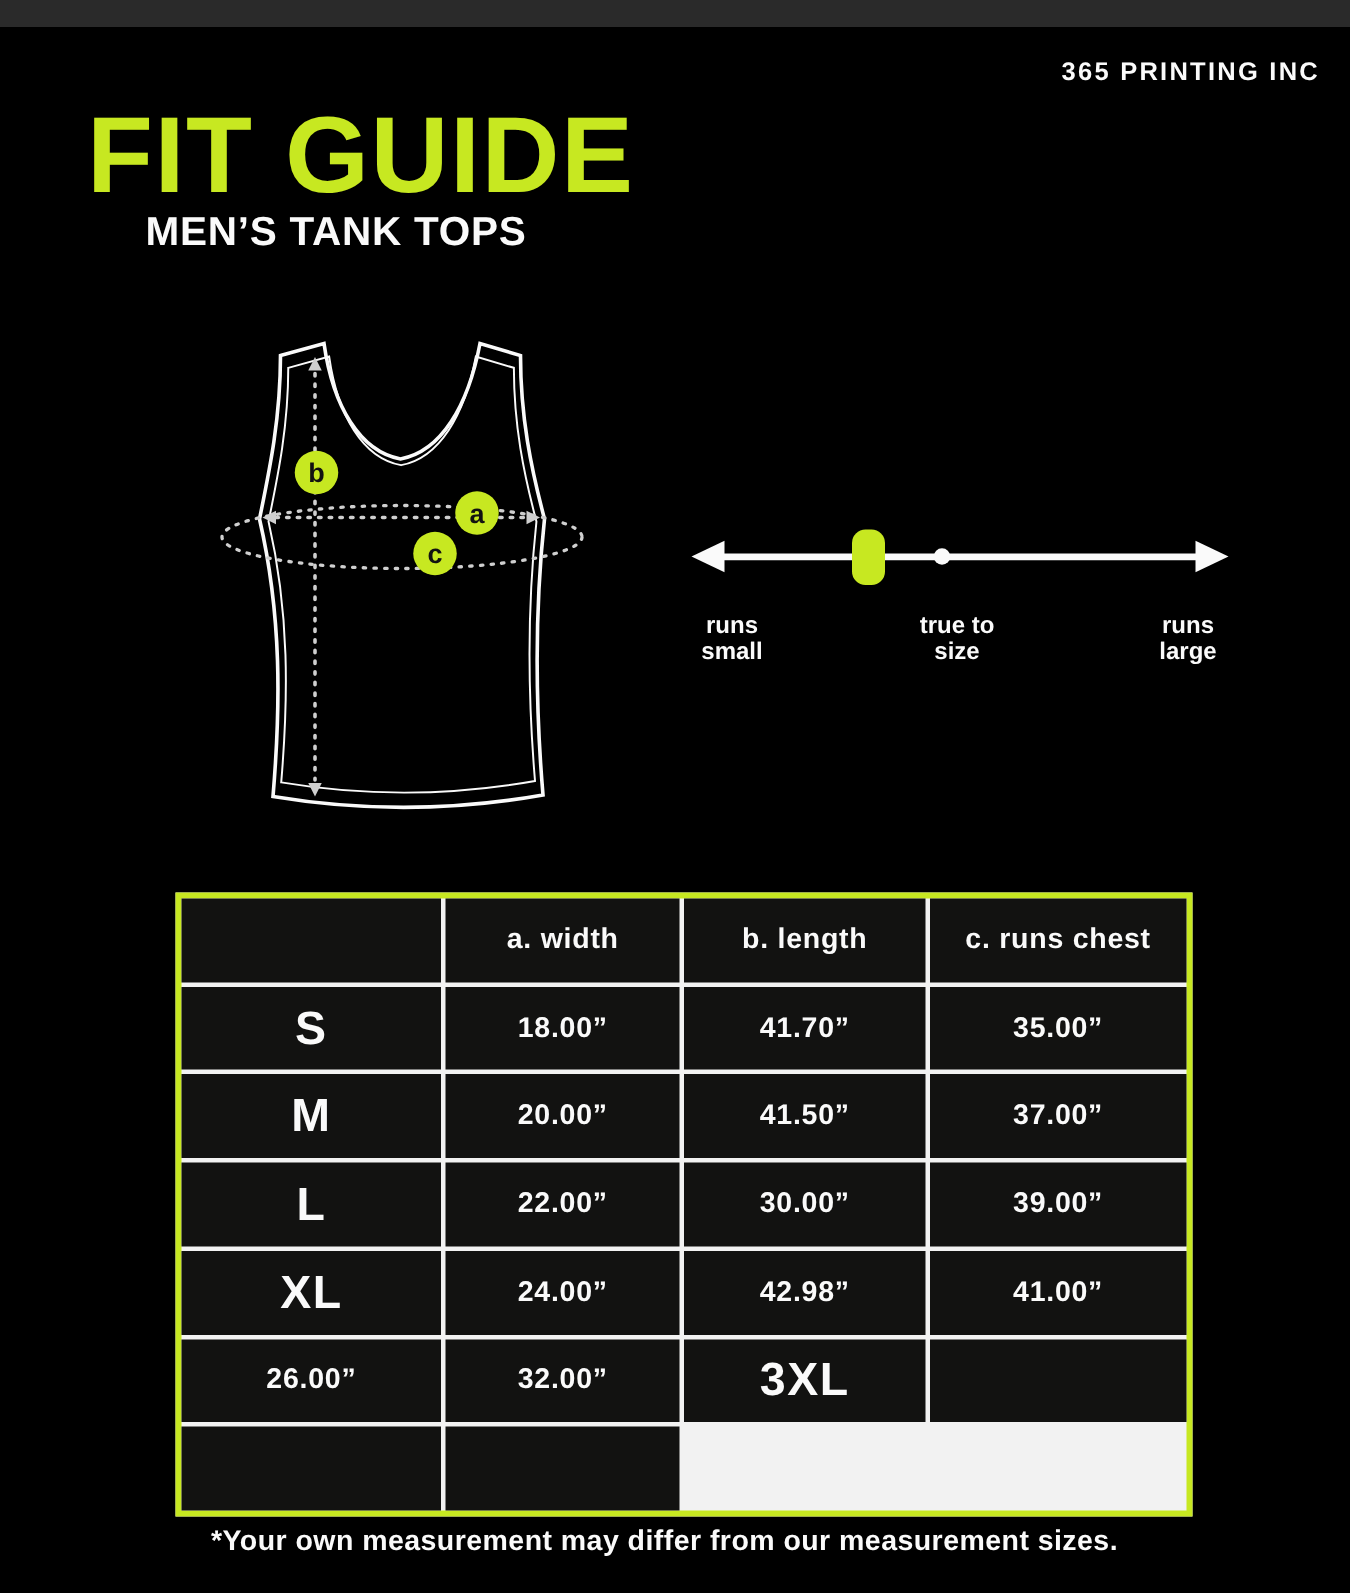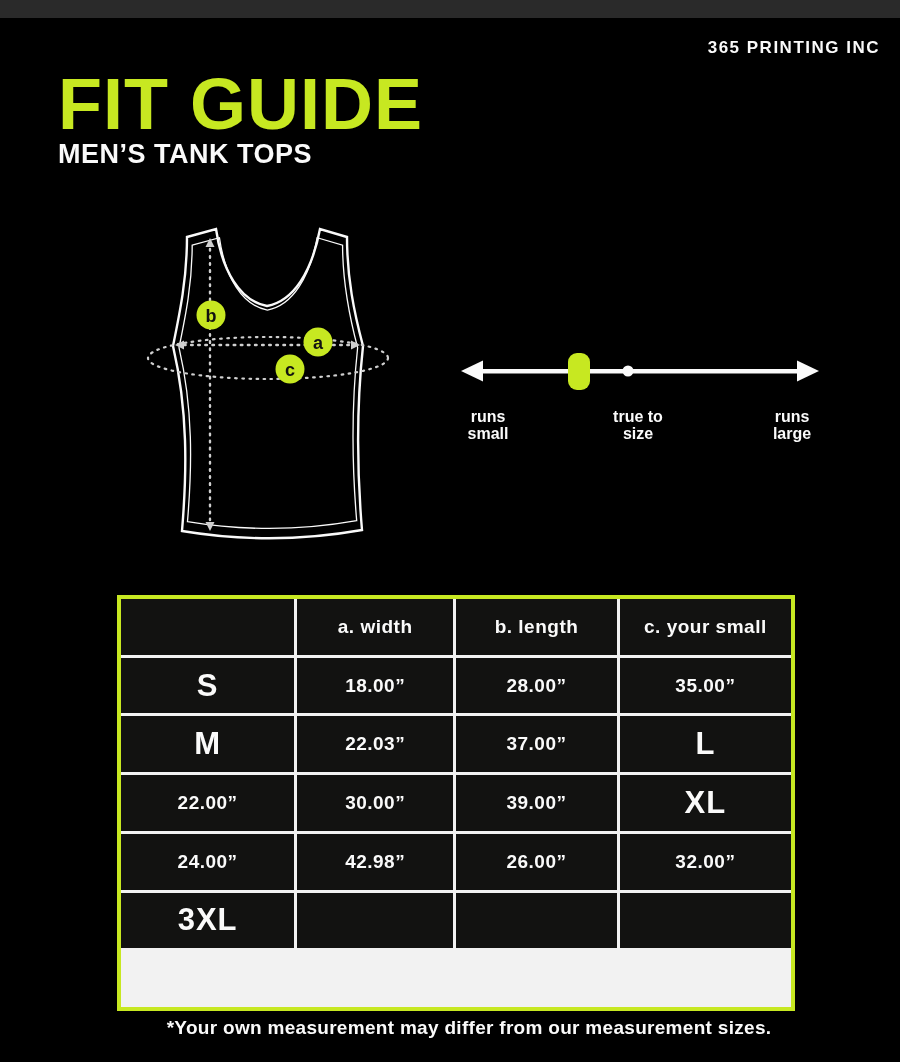--- a/index.html
+++ b/index.html
@@ -22,21 +22,21 @@
   #title{
     left:58px;top:50px;
     font-size:72px;letter-spacing:1px;
     color:#c7e821;
     line-height:1;
     white-space:nowrap;
   }
   #subtitle{
     left:58px;top:121px;width:332px;
     font-size:27px;letter-spacing:.5px;
-    text-align:left;
+    text-align:center;
     color:#fafafa;
     white-space:nowrap;
   }
   #illo{left:140px;top:198px;}
   #scale{left:450px;top:325px;}
   svg text{
     font-family:"Liberation Sans", sans-serif;
     font-weight:bold;
   }
   .scale-label{fill:#fafafa;font-size:16px;text-anchor:middle;}
@@ -52,21 +52,21 @@
     grid-template-rows:repeat(7,1fr);
     gap:3px;
   }
   .cell{
     background:#121211;
     display:flex;align-items:center;justify-content:center;
     font-size:19px;letter-spacing:.5px;
   }
   .cell.size{font-size:31px;letter-spacing:1px;}
   #footnote{
-    left:130px;top:999px;width:678px;
+    left:104px;top:999px;width:678px;
     text-align:center;
     font-size:19px;letter-spacing:.3px;
   }
 </style>
 </head>
 <body>
 
 <div id="canvas">
 
   <div id="brand" class="abs">365 PRINTING INC</div>
@@ -145,39 +145,41 @@
       <text class="scale-label" x="342" y="79">runs</text>
       <text class="scale-label" x="342" y="96">large</text>
     </g>
   </svg>
 
   <div id="size-table" class="abs">
 
     <div class="cell"></div>
     <div class="cell">a. width</div>
     <div class="cell">b. length</div>
-    <div class="cell">c. your small</div>
+    <div class="cell">c. runs chest</div>
 
     <div class="cell size">S</div>
     <div class="cell">18.00”</div>
-    <div class="cell">28.00”</div>
+    <div class="cell">41.70”</div>
     <div class="cell">35.00”</div>
 
     <div class="cell size">M</div>
-    <div class="cell">22.03”</div>
+    <div class="cell">20.00”</div>
+    <div class="cell">41.50”</div>
     <div class="cell">37.00”</div>
 
     <div class="cell size">L</div>
     <div class="cell">22.00”</div>
     <div class="cell">30.00”</div>
     <div class="cell">39.00”</div>
 
     <div class="cell size">XL</div>
     <div class="cell">24.00”</div>
     <div class="cell">42.98”</div>
+    <div class="cell">41.00”</div>
 
     <div class="cell">26.00”</div>
     <div class="cell">32.00”</div>
 
     <div class="cell size">3XL</div>
     <div class="cell"></div>
     <div class="cell"></div>
     <div class="cell"></div>
   </div>
 

